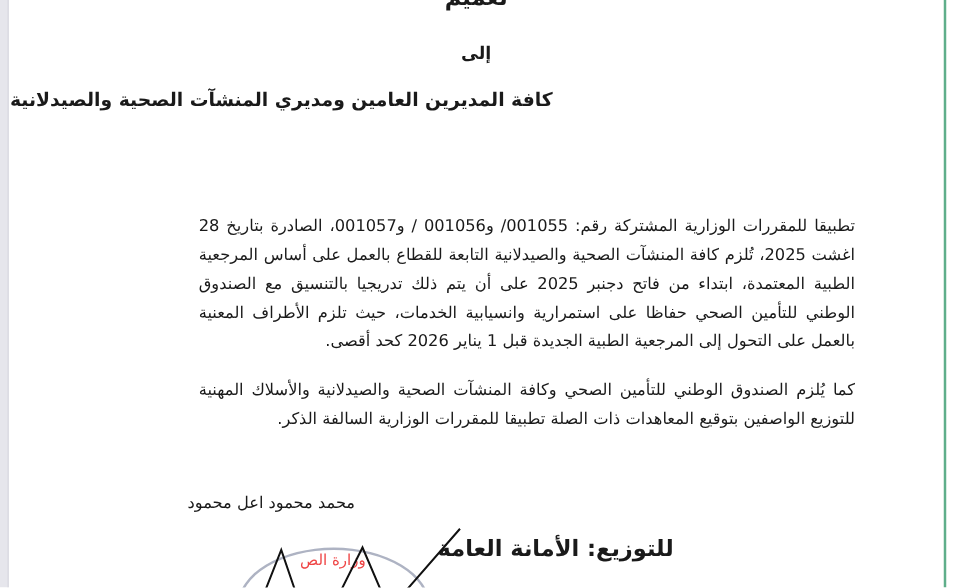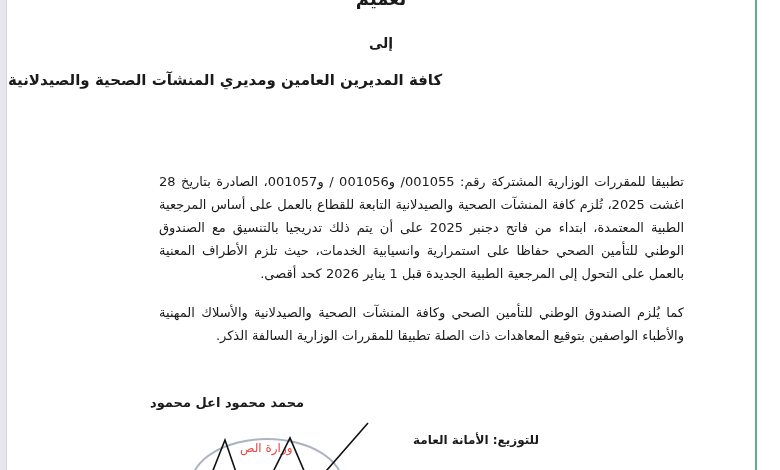--- a/index.html
+++ b/index.html
@@ -69,29 +69,29 @@
       text-align: justify;
       text-align-last: right;
     }
     .body-text p {
       margin: 0 0 16px 0;
     }
     .signatory {
       position: absolute;
       top: 395px;
       left: 150px;
-      font-weight: bold;
+      font-weight: normal;
       font-size: 13px;
       direction: rtl;
     }
     .distribution {
       position: absolute;
       top: 430px;
       right: 215px;
-      font-size: 12px;
+      font-size: 18px;
       font-weight: bold;
       line-height: 20px;
       text-align: right;
       margin-left: 24px;
     }
     .stamp {
       position: absolute;
       left: 190px;
       top: 438px;
       width: 150px;
@@ -124,21 +124,21 @@
 
 <div class="page">
   <div class="title">تعميم</div>
   <div class="to">إلى</div>
   <div class="addressee">
     <div>كافة المديرين العامين ومديري المنشآت الصحية والصيدلانية</div>
   </div>
 
   <div class="body-text">
     <p>تطبيقا للمقررات الوزارية المشتركة رقم: 001055/ و001056 / و001057، الصادرة بتاريخ 28 اغشت 2025، تُلزم كافة المنشآت الصحية والصيدلانية التابعة للقطاع بالعمل على أساس المرجعية الطبية المعتمدة، ابتداء من فاتح دجنبر 2025 على أن يتم ذلك تدريجيا بالتنسيق مع الصندوق الوطني للتأمين الصحي حفاظا على استمرارية وانسيابية الخدمات، حيث تلزم الأطراف المعنية بالعمل على التحول إلى المرجعية الطبية الجديدة قبل 1 يناير 2026 كحد أقصى.</p>
-    <p>كما يُلزم الصندوق الوطني للتأمين الصحي وكافة المنشآت الصحية والصيدلانية والأسلاك المهنية والأطباء الواصفين بتوقيع المعاهدات ذات الصلة تطبيقا للمقررات الوزارية السالفة الذكر.</p>
+    <p>كما يُلزم الصندوق الوطني للتأمين الصحي وكافة المنشآت الصحية والصيدلانية والأسلاك المهنية للتوزيع الواصفين بتوقيع المعاهدات ذات الصلة تطبيقا للمقررات الوزارية السالفة الذكر.</p>
   </div>
 
   <div class="distribution">
     <div>للتوزيع: الأمانة العامة</div>
   </div>
 </div>
 
 <div class="signatory">محمد محمود اعل محمود</div>
 
 <div class="stamp"></div>

